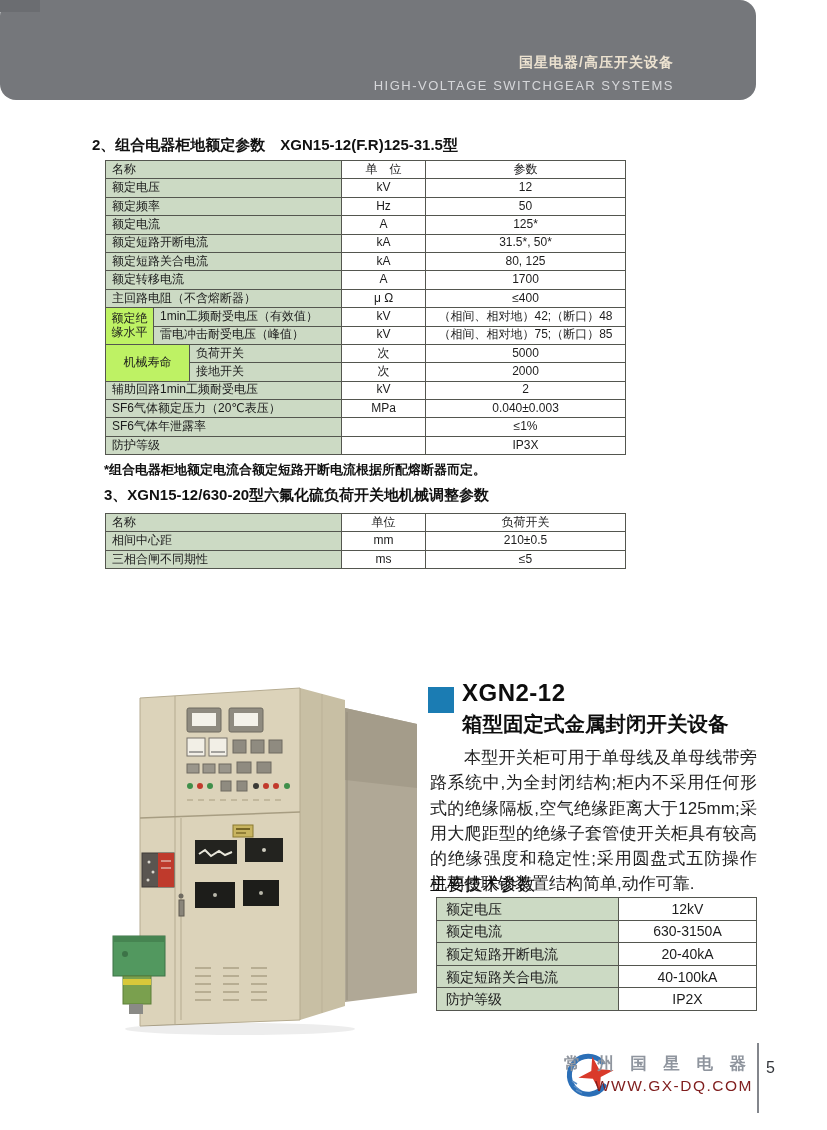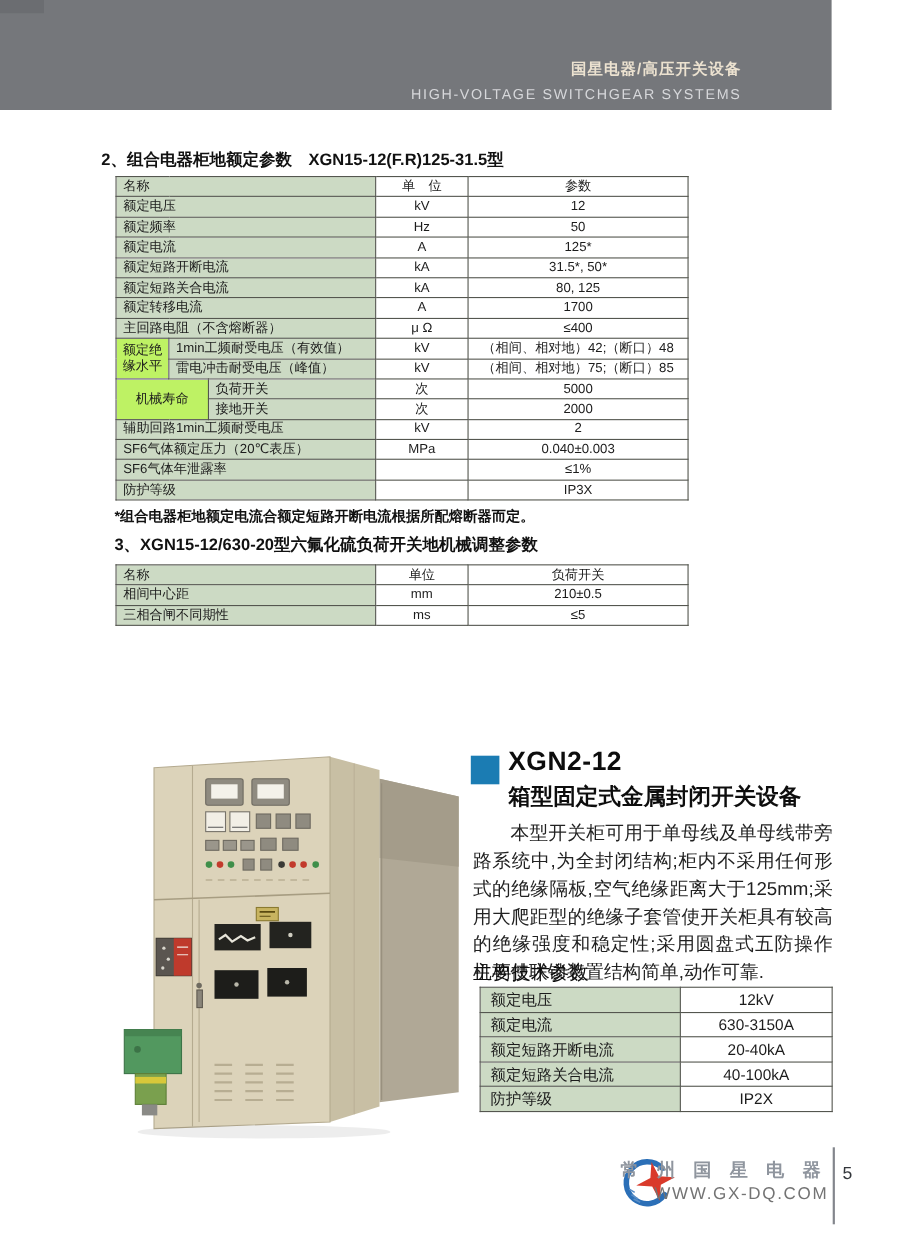--- a/index.html
+++ b/index.html
@@ -1,20 +1,20 @@
 <!DOCTYPE html>
 <html><head>
 <meta charset="utf-8">
 <style>
   html,body{margin:0;padding:0;background:#ffffff;}
   .page{position:relative;width:827px;height:1130px;background:#ffffff;overflow:hidden;
         font-family:"Liberation Sans","DejaVu Sans",sans-serif;color:#1a1a1a;}
 
   
-  .hdr{position:absolute;left:0;top:0;width:756px;height:100px;background:#75777b;}
+  .hdr{position:absolute;left:0;top:0;width:756px;height:100px;background:#75777b;border-radius:16px;}
   .hdr-corner{position:absolute;left:0;top:0;width:40px;height:12px;background:#6b6d71;}
   .hdr-cn{position:absolute;top:54px;right:82px;font-size:14px;font-weight:bold;
           color:#ece2d0;letter-spacing:1px;}
   .hdr-en{position:absolute;top:78px;right:82px;font-size:13px;color:#d6d7da;letter-spacing:1.5px;}
 
   
   .sec-title{position:absolute;font-size:15px;font-weight:bold;color:#111;white-space:nowrap;}
   #sec2-title{left:92px;top:136px;}
   #sec3-title{left:104px;top:486px;}
   .footnote{position:absolute;left:104px;top:461px;font-size:13px;font-weight:bold;color:#111;}
@@ -39,21 +39,21 @@
   .pdesc{position:absolute;left:430px;top:745px;width:327px;font-size:17px;line-height:25.3px;
          color:#222;text-align:justify;text-indent:2em;}
   .params-title{position:absolute;left:430px;top:872px;font-size:17.5px;font-weight:normal;color:#0d0d0d;}
 
   
   .photo{position:absolute;left:95px;top:668px;}
 
   
   .f-company{position:absolute;top:1053px;right:75px;font-size:16.5px;font-weight:bold;
              color:#8f959e;letter-spacing:6px;white-space:nowrap;}
-  .f-url{position:absolute;top:1077px;right:74px;font-size:15.5px;color:#737373;
+  .f-url{position:absolute;top:1077px;right:74px;font-size:15.5px;color:#7f1d1d;
          letter-spacing:1.5px;white-space:nowrap;}
   .f-bar{position:absolute;left:757px;top:1043px;width:2px;height:70px;background:#83868c;}
   .f-page{position:absolute;left:766px;top:1059px;font-size:16px;color:#33363b;}
   .f-logo{position:absolute;left:558px;top:1048px;}
 </style>
 </head>
 <body>
 
 <div class="page">
 

